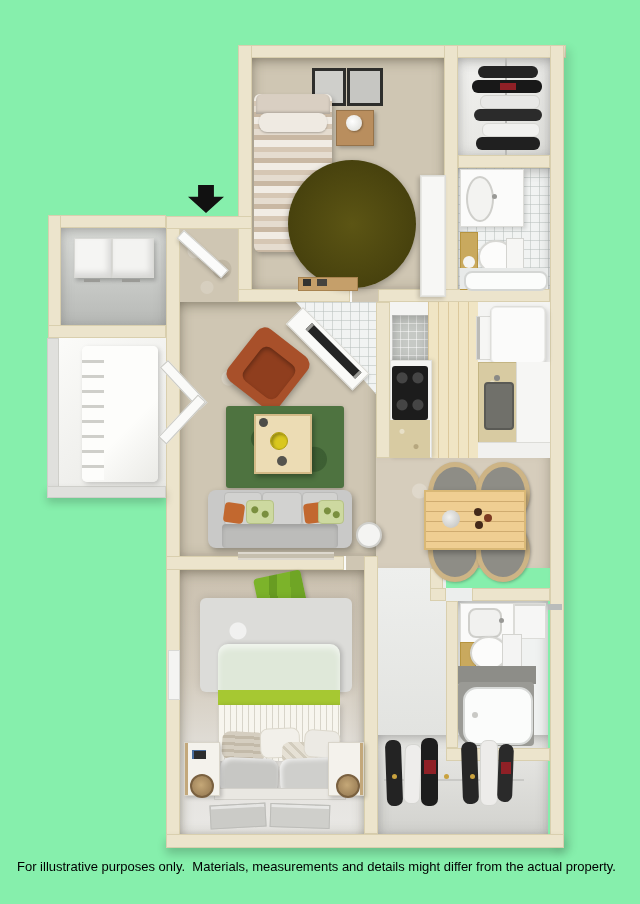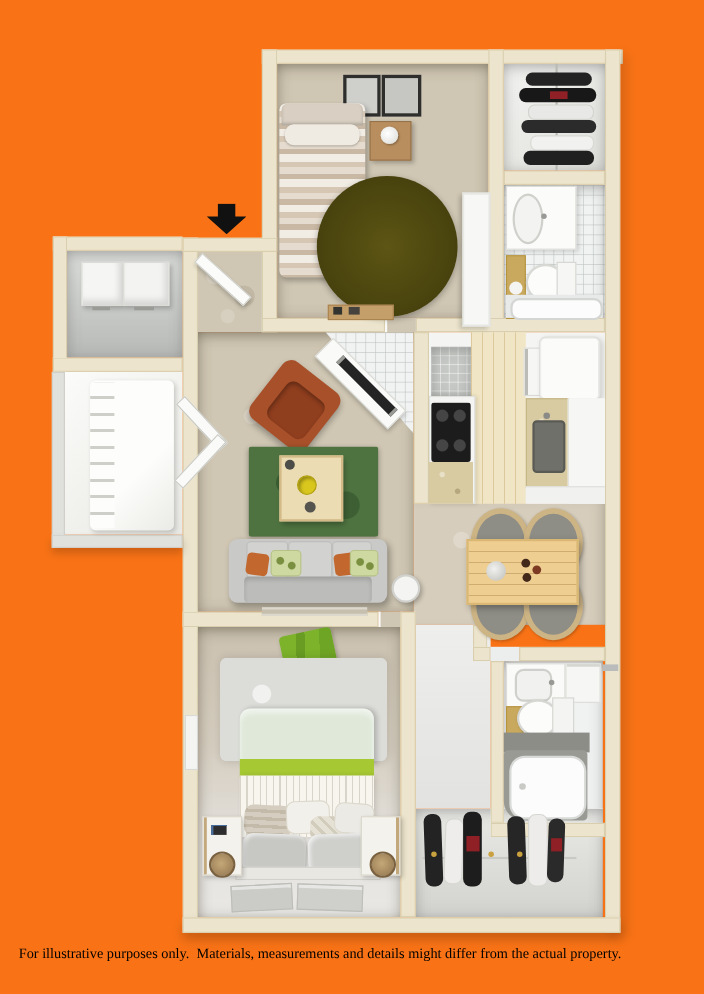--- a/index.html
+++ b/index.html
@@ -1,17 +1,17 @@
 <!DOCTYPE html>
 <html style="--wall: #ece4cc; --wall-edge: #d9cfae; --carpet: #cfc6b3; --carpet-light: #d6cdbc; --white-floor: #f1f2f0; --tile-cream: #f0e5c4; --tile-gray: #c6c9c5; --patio-wall: #e0e0dd; --rug-olive: #4d470e; --rug-green: #4e7340; --rug-gray: #dcdcd9; --sofa-gray: #c9c9c8; --chair-orange: #a8502a; --wood-light: #ecdcb4; --dining-wood: #efce92; --bed-sage: #dfe8d9; --bed-green: #a6c832; --bed-white: #f7f5ee; --counter-tan: #d8cba2; --appliance-black: #1c1c1c; --accent-tan: #c9a95e; --cloth-dark: #232323; --cloth-red: #8f2026; --arrow: #111111; --text: #000000;"><head>
 <meta charset="utf-8">
 <style>
   html,body{margin:0;padding:0;background:#fff;}
-  .canvas{position:relative;width:640px;height:904px;background:#f97316;overflow:hidden;
-          font-family:Liberation Serif, serif;}
+  .canvas{position:relative;width:640px;height:904px;background:#86efac;overflow:hidden;
+          font-family:Liberation Sans, sans-serif;}
   .a{position:absolute;}
   .wall{background:var(--wall);box-shadow:inset 0 0 0 1px var(--wall-edge);}
   .gwall{background:var(--patio-wall);box-shadow:inset 0 0 0 1px #cfcfca;}
   .room{box-shadow:inset 0 9px 12px -6px rgba(95,88,70,.55),
         inset 9px 0 12px -8px rgba(95,88,70,.38),
         inset -9px 0 12px -8px rgba(95,88,70,.28),
         inset 0 -9px 12px -8px rgba(95,88,70,.22);}
   .wroom{box-shadow:inset 0 9px 12px -6px rgba(120,120,118,.5),
         inset 9px 0 12px -8px rgba(120,120,118,.35),
         inset -9px 0 12px -8px rgba(120,120,118,.3),

